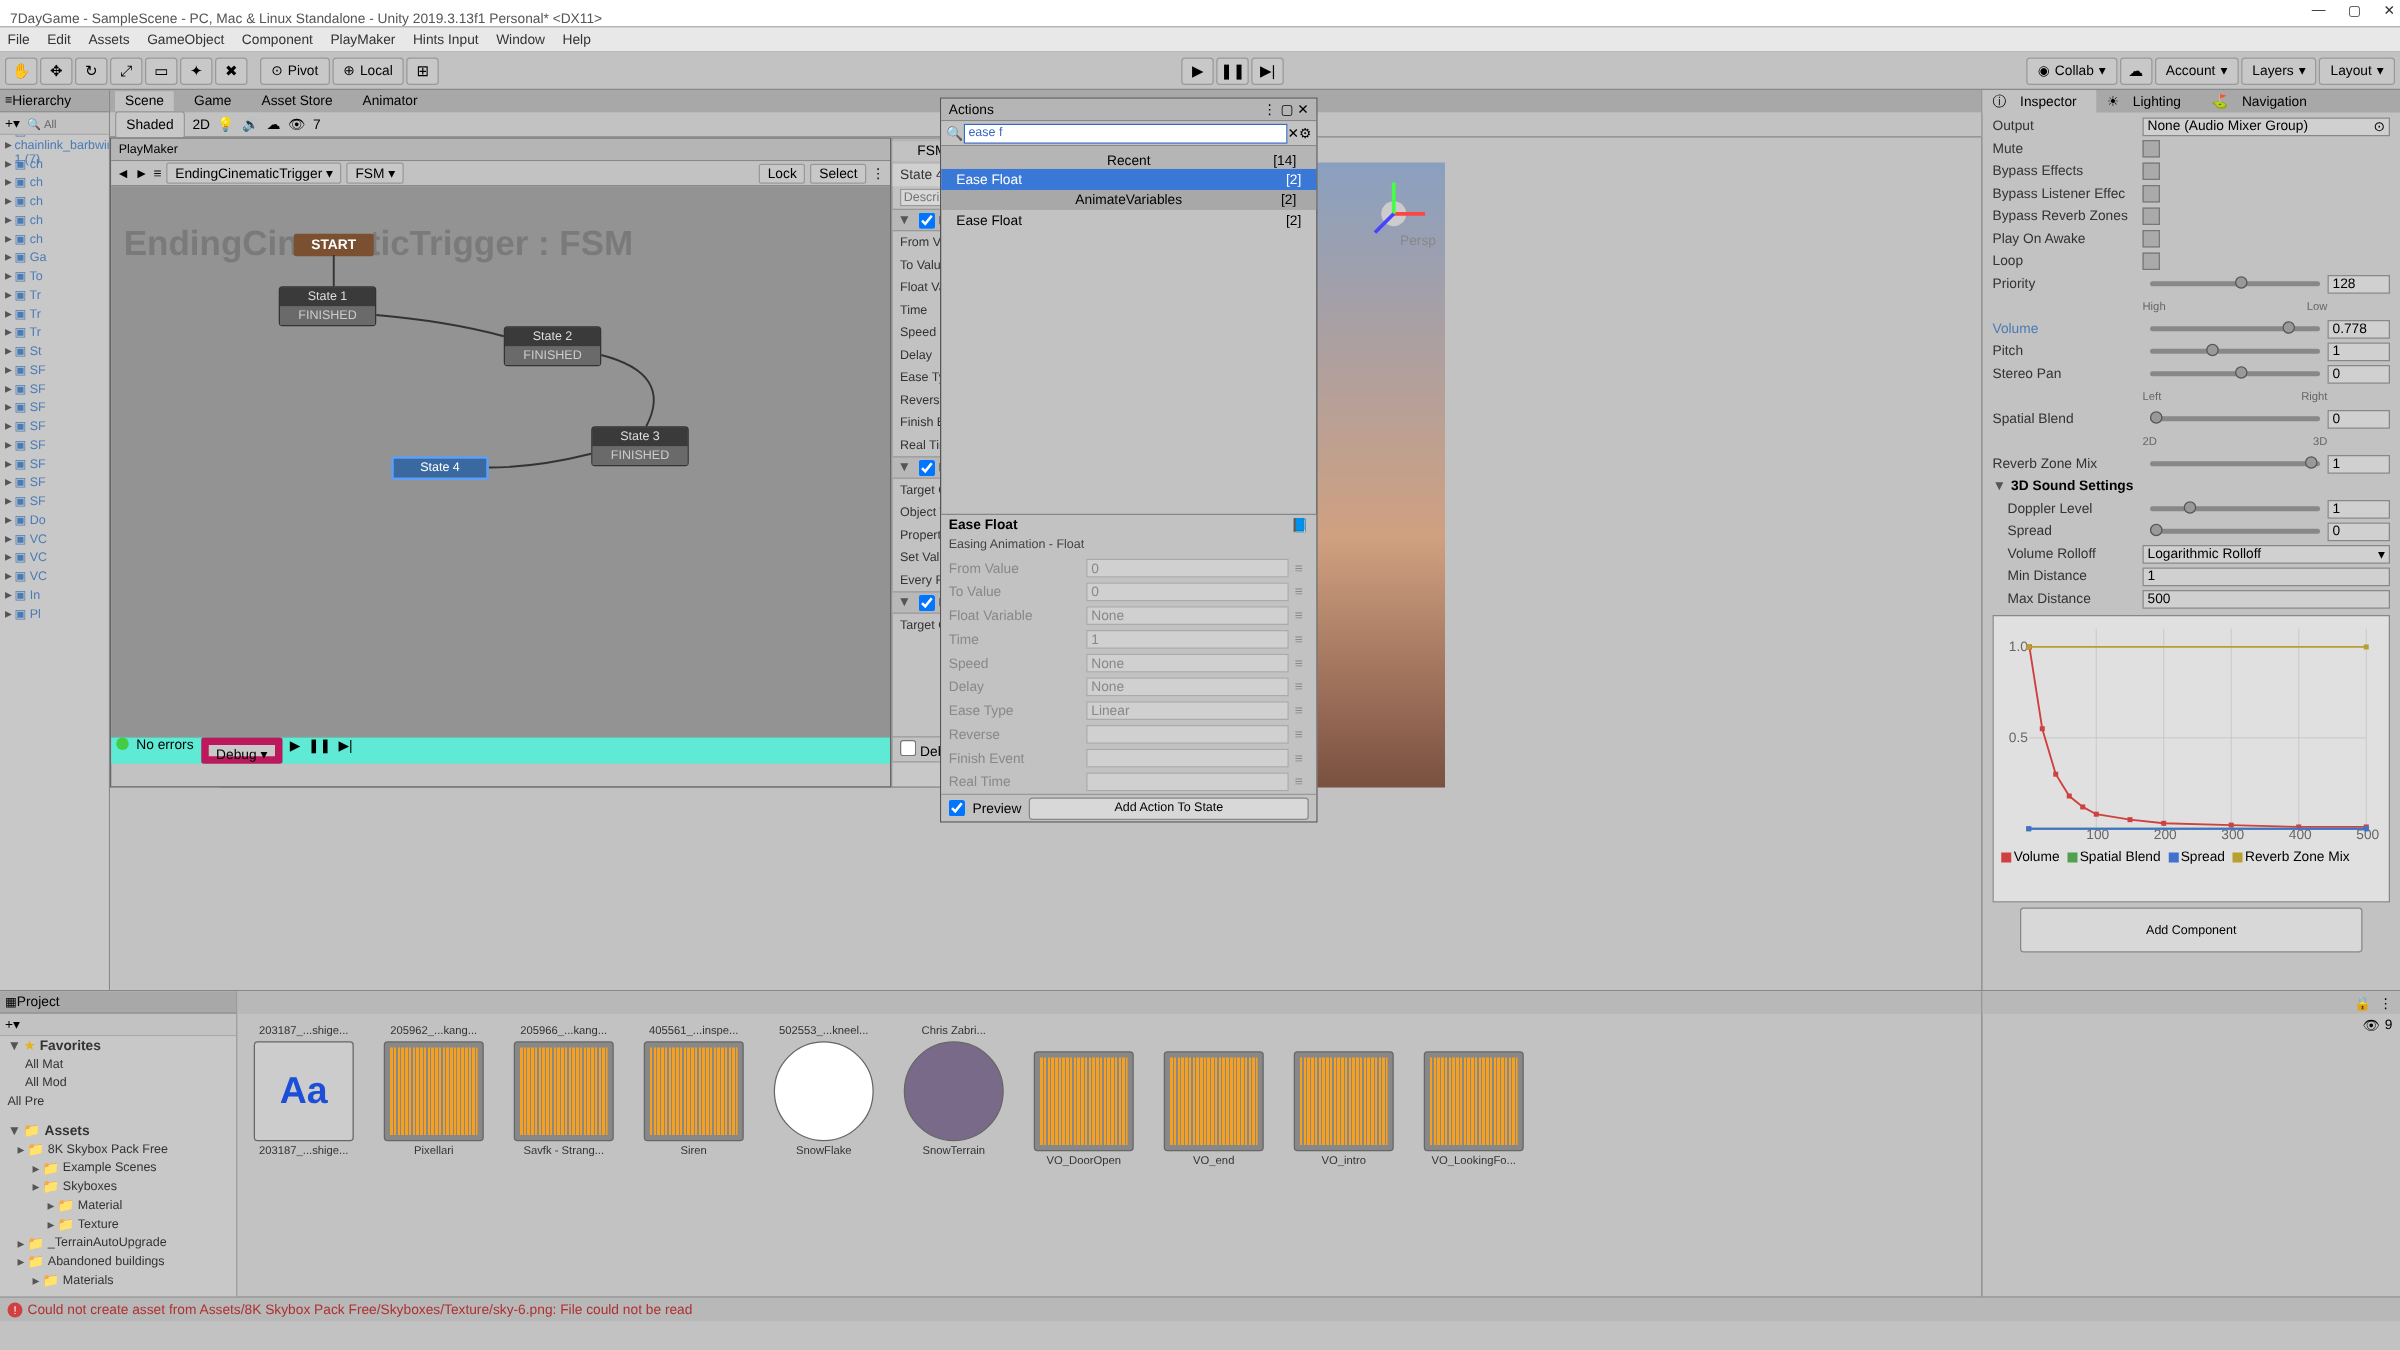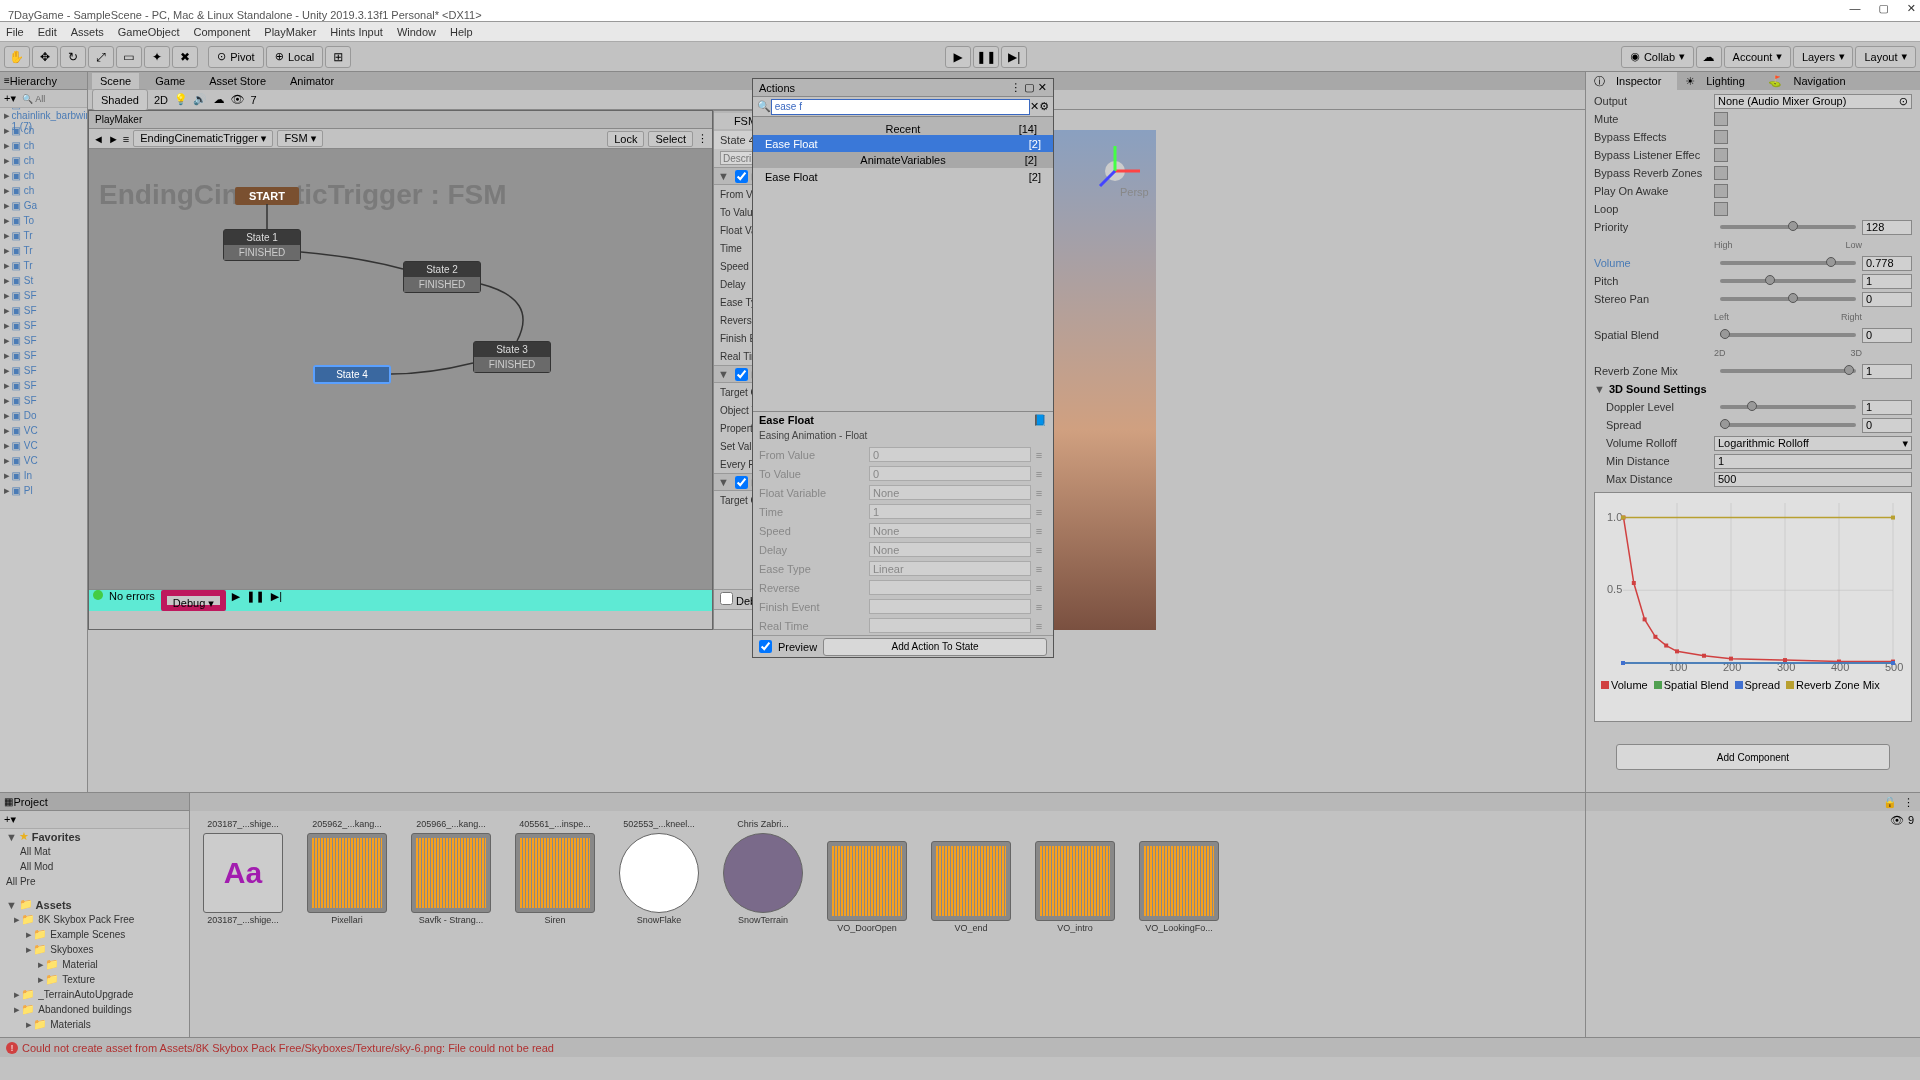--- a/index.html
+++ b/index.html
@@ -78,21 +78,21 @@
 .irow .slider .knob{position:absolute;width:10px;height:10px;background:#999;border:1px solid #555;border-radius:50%;top:-4px}
 .irow .num{width:50px;background:#d0d0d0;border:1px solid #888;height:15px;text-align:left;padding:0 3px}
 .irow .dd{flex:1;background:#d0d0d0;border:1px solid #888;height:15px;padding:0 3px;display:flex;align-items:center;justify-content:space-between}
 .irow .small{font-size:9px;color:#666}
 .irow.fold .tri{margin-right:4px;color:#555}
 .curve{height:230px;margin:4px 8px;background:#e0e0e0;border:1px solid #888;position:relative}
 .curve svg{width:100%;height:180px}
 .legend{display:flex;flex-wrap:wrap;gap:6px;padding:4px 6px;font-size:9px}
 .legend span{display:flex;align-items:center;gap:2px}
 .legend .sw{width:8px;height:8px}
-.add-comp{margin:22px 30px;height:26px;background:#d8d8d8;border:1px solid #888;border-radius:3px;display:flex;align-items:center;justify-content:center;font-size:10px}
+.add-comp{margin:4px 30px;height:36px;background:#d8d8d8;border:1px solid #888;border-radius:3px;display:flex;align-items:center;justify-content:center;font-size:10px}
 .bottom{height:245px;display:flex;border-top:1px solid #888}
 .proj-col{width:190px;background:#c2c2c2;border-right:1px solid #888;display:flex;flex-direction:column}
 .proj-tree{flex:1;overflow:hidden;background:#c8c8c8}
 .pt-item{height:15px;display:flex;align-items:center;padding-left:6px;font-size:10px;color:#333}
 .pt-item .star{color:#e8b020;margin-right:3px}
 .pt-item .fold{color:#555;margin-right:2px}
 .pt-item .ico{margin-right:3px}
 .asset-grid{flex:1;background:#c2c2c2;display:flex;flex-direction:column}
 .ag-top{height:18px;background:#b8b8b8}
 .ag-body{flex:1;display:flex;gap:18px;padding:6px 10px;overflow:hidden}
@@ -628,21 +628,21 @@
           <div class="pt-item" style="padding-left: 14px;"><span class="fold">▸</span><span class="ico">📁</span>Abandoned buildings</div>
           <div class="pt-item" style="padding-left: 26px;"><span class="fold">▸</span><span class="ico">📁</span>Materials</div>
         </div>
     </div>
   </div>
   <div class="asset-grid">
     <div class="ag-top"></div>
     <div class="ag-body" id="asset-grid">
         <div class="asset">
           <div class="nm" style="margin-bottom:-20px">203187_...shige...</div>
-          <div class="thumb" style="background:#ccc;color:#a21caf;font-weight:bold">Aa</div>
+          <div class="thumb" style="background:#ccc;color:#1d4ed8;font-weight:bold">Aa</div>
           <div class="nm">203187_...shige...</div>
         </div>
         <div class="asset">
           <div class="nm" style="margin-bottom:-20px">205962_...kang...</div>
           <div class="thumb wave"></div>
           <div class="nm">Pixellari</div>
         </div>
         <div class="asset">
           <div class="nm" style="margin-bottom:-20px">205966_...kang...</div>
           <div class="thumb wave"></div>

